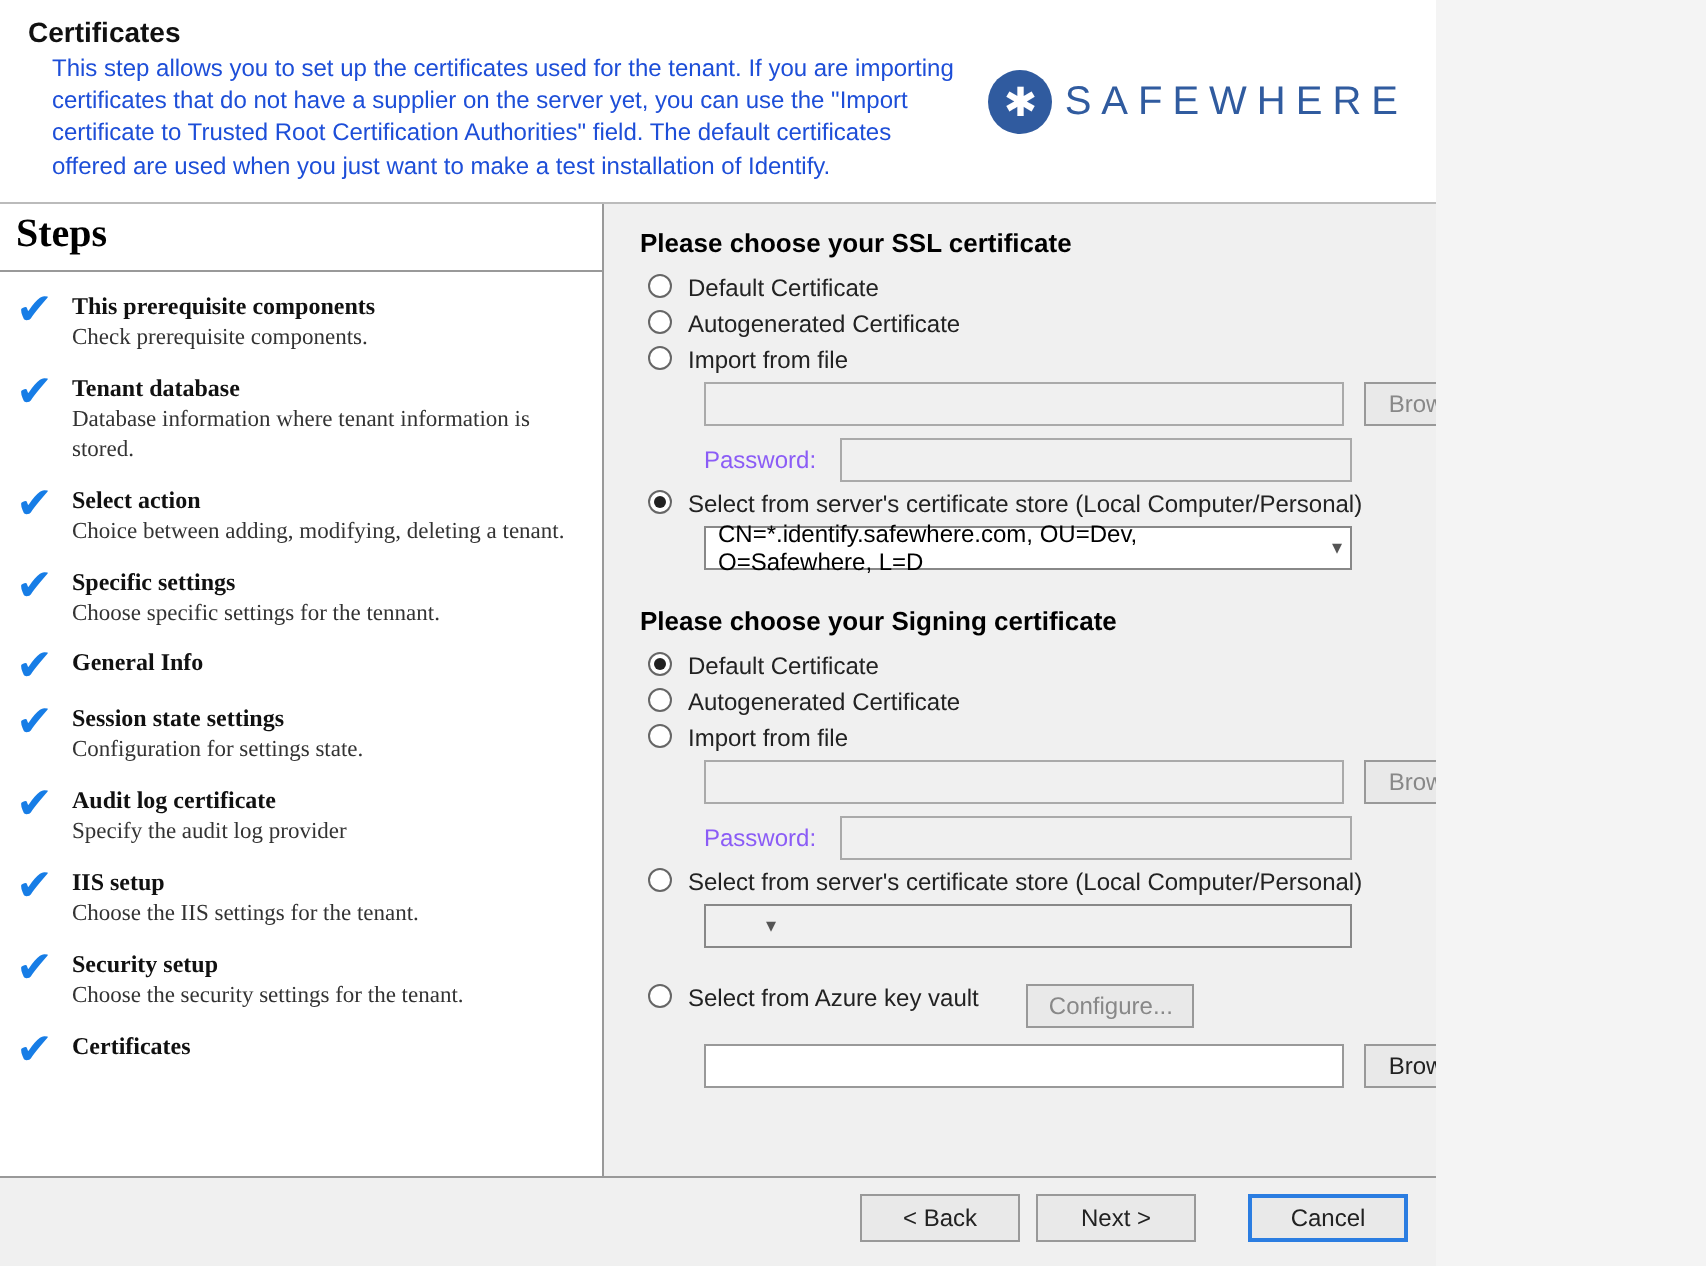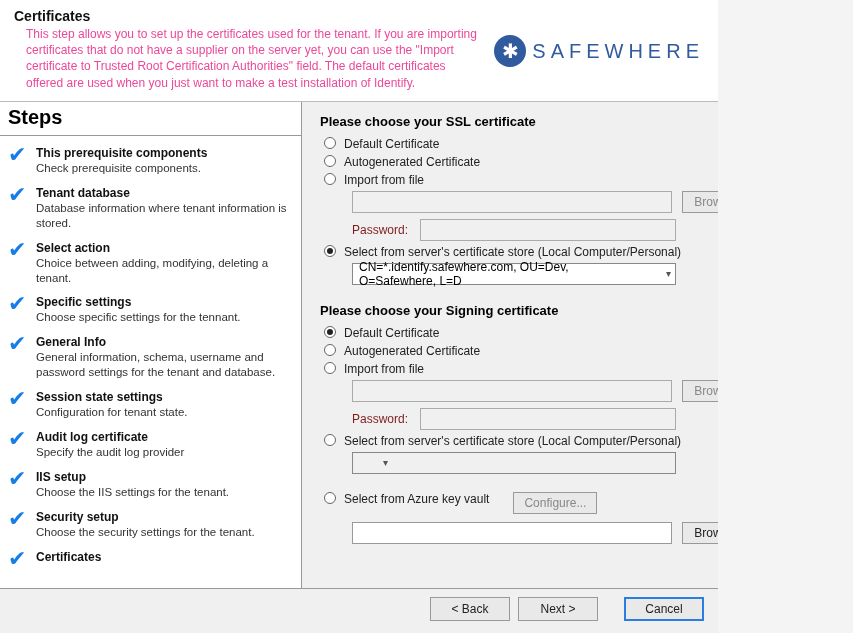--- a/index.html
+++ b/index.html
@@ -28,21 +28,21 @@
     display: flex;
     gap: 10px;
   }
   .header-text { flex: 1; }
   .header-title {
     font-size: 14px;
     font-weight: bold;
     color: #111;
   }
   .header-desc {
-    color: #ec4899;
+    color: #1d4ed8;
     margin-left: 12px;
     margin-top: 2px;
     line-height: 1.35;
   }
   .logo {
     display: flex;
     align-items: center;
     gap: 6px;
     padding-top: 4px;
   }
@@ -66,20 +66,21 @@
     flex: 1;
     display: flex;
     overflow: hidden;
   }
   .sidebar {
     width: 302px;
     background: #fff;
     border-right: 1px solid #999;
     display: flex;
     flex-direction: column;
+    font-family: Liberation Serif, serif;
   }
   .steps-title {
     font-size: 20px;
     font-weight: bold;
     padding: 4px 8px 6px 8px;
     border-bottom: 1px solid #999;
   }
   .steps-list {
     flex: 1;
     overflow-y: auto;
@@ -157,21 +158,21 @@
     background: #e9e9e9;
     color: #222;
     font-size: 12px;
     display: inline-flex;
     align-items: center;
     justify-content: center;
     cursor: pointer;
     padding: 0 10px;
   }
   .btn.disabled { color: #888; background: #e9e9e9; cursor: default; }
-  .label { color: #7f1d1d; min-width: 58px; }
+  .label { color: #8b5cf6; min-width: 58px; }
   .select {
     height: 22px;
     border: 1px solid #888;
     background: #fff;
     display: flex;
     align-items: center;
     padding: 0 4px 0 6px;
     width: 324px;
     margin: 4px 0 18px 32px;
     gap: 24px;
@@ -242,28 +243,27 @@
     <div class="step-check">✔</div>
     <div class="step-text">
       <div class="step-title">Specific settings</div>
       <div class="step-desc">Choose specific settings for the tennant.</div>
     </div>
           </div>
           <div class="step">
     <div class="step-check">✔</div>
     <div class="step-text">
       <div class="step-title">General Info</div>
-      <div class="step-desc">General information, schema, username and password settings for the tenant and database.</div>
     </div>
           </div>
           <div class="step">
     <div class="step-check">✔</div>
     <div class="step-text">
       <div class="step-title">Session state settings</div>
-      <div class="step-desc">Configuration for tenant state.</div>
+      <div class="step-desc">Configuration for settings state.</div>
     </div>
           </div>
           <div class="step">
     <div class="step-check">✔</div>
     <div class="step-text">
       <div class="step-title">Audit log certificate</div>
       <div class="step-desc">Specify the audit log provider</div>
     </div>
           </div>
           <div class="step">

